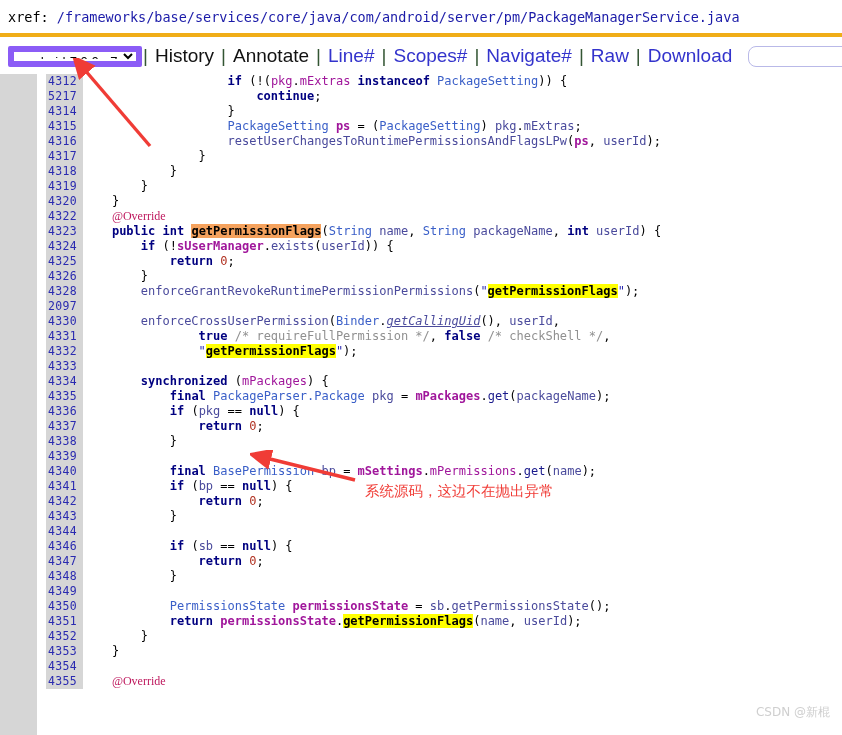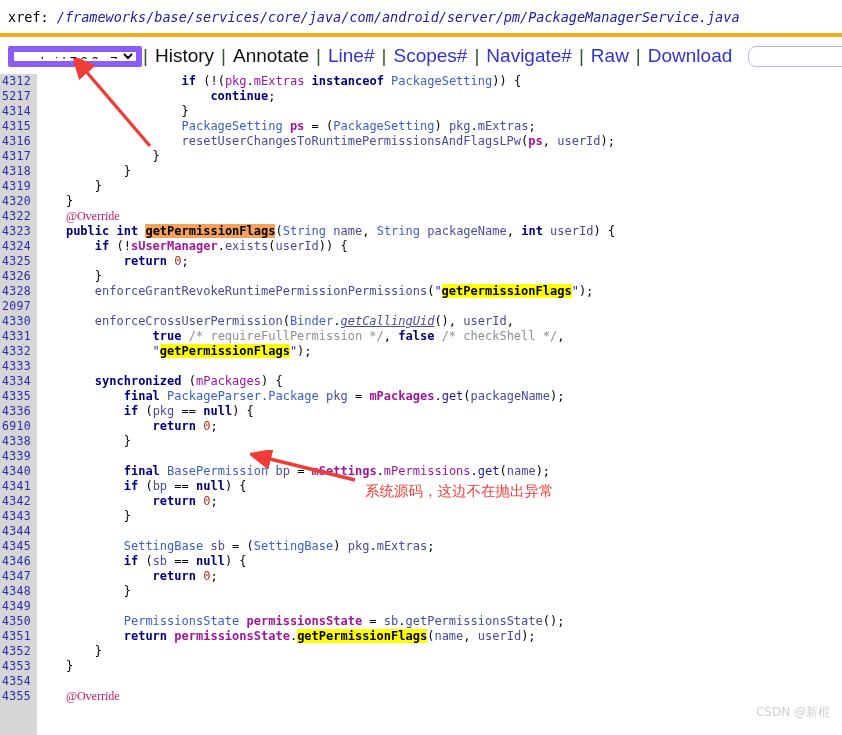--- a/index.html
+++ b/index.html
@@ -22,21 +22,21 @@
     left: 0; top: 0;
     width: 842px;
     height: 36px;
     box-sizing: border-box;
     padding: 9px 0 0 8px;
     font-family: "DejaVu Sans Mono", "Liberation Mono", monospace;
     font-size: 13.5px;
     color: #000000;
     white-space: nowrap;
   }
-  #xref-header .path { color: #1a1aa8; font-style: italic; }
+  #xref-header .path { color: #1a1aa8; }
   #xref-bar {
     position: absolute;
     left: 0; top: 33px;
     width: 842px;
     height: 4px;
     background: #f0ad18;
   }
 
   
   #toolbar {
@@ -102,20 +102,21 @@
     left: 0; top: 0;
     width: 37px;
     height: 661px;
     background: #d6d6d6;
   }
   .code-line {
     position: relative;
     height: 15px;
     line-height: 15px;
     white-space: pre;
+    margin-left: 46px;
   }
   .lineno {
     display: inline-block;
     width: 37px;
     box-sizing: border-box;
     text-align: left;
     padding-left: 2px;
     color: #2a2ab0;
     background: #d6d6d6;
     font-size: 11.5px;
@@ -200,29 +201,28 @@
       <div class="code-line"><span class="lineno">4326</span><span class="codetext">        <span class="plainc">}</span></span></div>
       <div class="code-line"><span class="lineno">4328</span><span class="codetext">        <span class="id">enforceGrantRevokeRuntimePermissionPermissions</span><span class="plainc">(</span><span class="str">"</span><span class="hl-yellow">getPermissionFlags</span><span class="str">"</span><span class="plainc">);</span></span></div>
       <div class="code-line"><span class="lineno">2097</span><span class="codetext"></span></div>
       <div class="code-line"><span class="lineno">4330</span><span class="codetext">        <span class="id">enforceCrossUserPermission</span><span class="plainc">(</span><span class="typ">Binder</span><span class="plainc">.</span><span class="ulink">getCallingUid</span><span class="plainc">(), </span><span class="id">userId</span><span class="plainc">,</span></span></div>
       <div class="code-line"><span class="lineno">4331</span><span class="codetext">                <span class="kw">true</span> <span class="cmt">/* requireFullPermission */</span><span class="plainc">, </span><span class="kw">false</span> <span class="cmt">/* checkShell */</span><span class="plainc">,</span></span></div>
       <div class="code-line"><span class="lineno">4332</span><span class="codetext">                <span class="str">"</span><span class="hl-yellow">getPermissionFlags</span><span class="str">"</span><span class="plainc">);</span></span></div>
       <div class="code-line"><span class="lineno">4333</span><span class="codetext"></span></div>
       <div class="code-line"><span class="lineno">4334</span><span class="codetext">        <span class="kw">synchronized</span> <span class="plainc">(</span><span class="mem">mPackages</span><span class="plainc">) {</span></span></div>
       <div class="code-line"><span class="lineno">4335</span><span class="codetext">            <span class="kw">final</span> <span class="typ">PackageParser.Package</span> <span class="id">pkg</span> <span class="plainc">= </span><span class="var">mPackages</span><span class="plainc">.</span><span class="func">get</span><span class="plainc">(</span><span class="id">packageName</span><span class="plainc">);</span></span></div>
       <div class="code-line"><span class="lineno">4336</span><span class="codetext">            <span class="kw">if</span> <span class="plainc">(</span><span class="id">pkg</span> <span class="plainc">== </span><span class="kw">null</span><span class="plainc">) {</span></span></div>
-      <div class="code-line"><span class="lineno">6910</span><span class="codetext">                <span class="kw">return</span> <span class="num">0</span><span class="plainc">;</span></span></div>
+      <div class="code-line"><span class="lineno">4337</span><span class="codetext">                <span class="kw">return</span> <span class="num">0</span><span class="plainc">;</span></span></div>
       <div class="code-line"><span class="lineno">4338</span><span class="codetext">            <span class="plainc">}</span></span></div>
       <div class="code-line"><span class="lineno">4339</span><span class="codetext"></span></div>
       <div class="code-line"><span class="lineno">4340</span><span class="codetext">            <span class="kw">final</span> <span class="typ">BasePermission</span> <span class="id">bp</span> <span class="plainc">= </span><span class="var">mSettings</span><span class="plainc">.</span><span class="mem">mPermissions</span><span class="plainc">.</span><span class="func">get</span><span class="plainc">(</span><span class="id">name</span><span class="plainc">);</span></span></div>
       <div class="code-line"><span class="lineno">4341</span><span class="codetext">            <span class="kw">if</span> <span class="plainc">(</span><span class="id">bp</span> <span class="plainc">== </span><span class="kw">null</span><span class="plainc">) {</span></span></div>
       <div class="code-line"><span class="lineno">4342</span><span class="codetext">                <span class="kw">return</span> <span class="num">0</span><span class="plainc">;</span></span></div>
       <div class="code-line"><span class="lineno">4343</span><span class="codetext">            <span class="plainc">}</span></span></div>
       <div class="code-line"><span class="lineno">4344</span><span class="codetext"></span></div>
-      <div class="code-line"><span class="lineno">4345</span><span class="codetext">            <span class="typ">SettingBase</span> <span class="id">sb</span> <span class="plainc">= (</span><span class="typ">SettingBase</span><span class="plainc">) </span><span class="id">pkg</span><span class="plainc">.</span><span class="id">mExtras</span><span class="plainc">;</span></span></div>
       <div class="code-line"><span class="lineno">4346</span><span class="codetext">            <span class="kw">if</span> <span class="plainc">(</span><span class="id">sb</span> <span class="plainc">== </span><span class="kw">null</span><span class="plainc">) {</span></span></div>
       <div class="code-line"><span class="lineno">4347</span><span class="codetext">                <span class="kw">return</span> <span class="num">0</span><span class="plainc">;</span></span></div>
       <div class="code-line"><span class="lineno">4348</span><span class="codetext">            <span class="plainc">}</span></span></div>
       <div class="code-line"><span class="lineno">4349</span><span class="codetext"></span></div>
       <div class="code-line"><span class="lineno">4350</span><span class="codetext">            <span class="typ">PermissionsState</span> <span class="var">permissionsState</span> <span class="plainc">= </span><span class="id">sb</span><span class="plainc">.</span><span class="id">getPermissionsState</span><span class="plainc">();</span></span></div>
       <div class="code-line"><span class="lineno">4351</span><span class="codetext">            <span class="kw">return</span> <span class="var">permissionsState</span><span class="plainc">.</span><span class="hl-yellow">getPermissionFlags</span><span class="plainc">(</span><span class="id">name</span><span class="plainc">, </span><span class="id">userId</span><span class="plainc">);</span></span></div>
       <div class="code-line"><span class="lineno">4352</span><span class="codetext">        <span class="plainc">}</span></span></div>
       <div class="code-line"><span class="lineno">4353</span><span class="codetext">    <span class="plainc">}</span></span></div>
       <div class="code-line"><span class="lineno">4354</span><span class="codetext"></span></div>
       <div class="code-line"><span class="lineno">4355</span><span class="codetext">    <span class="ann">@Override</span></span></div>

